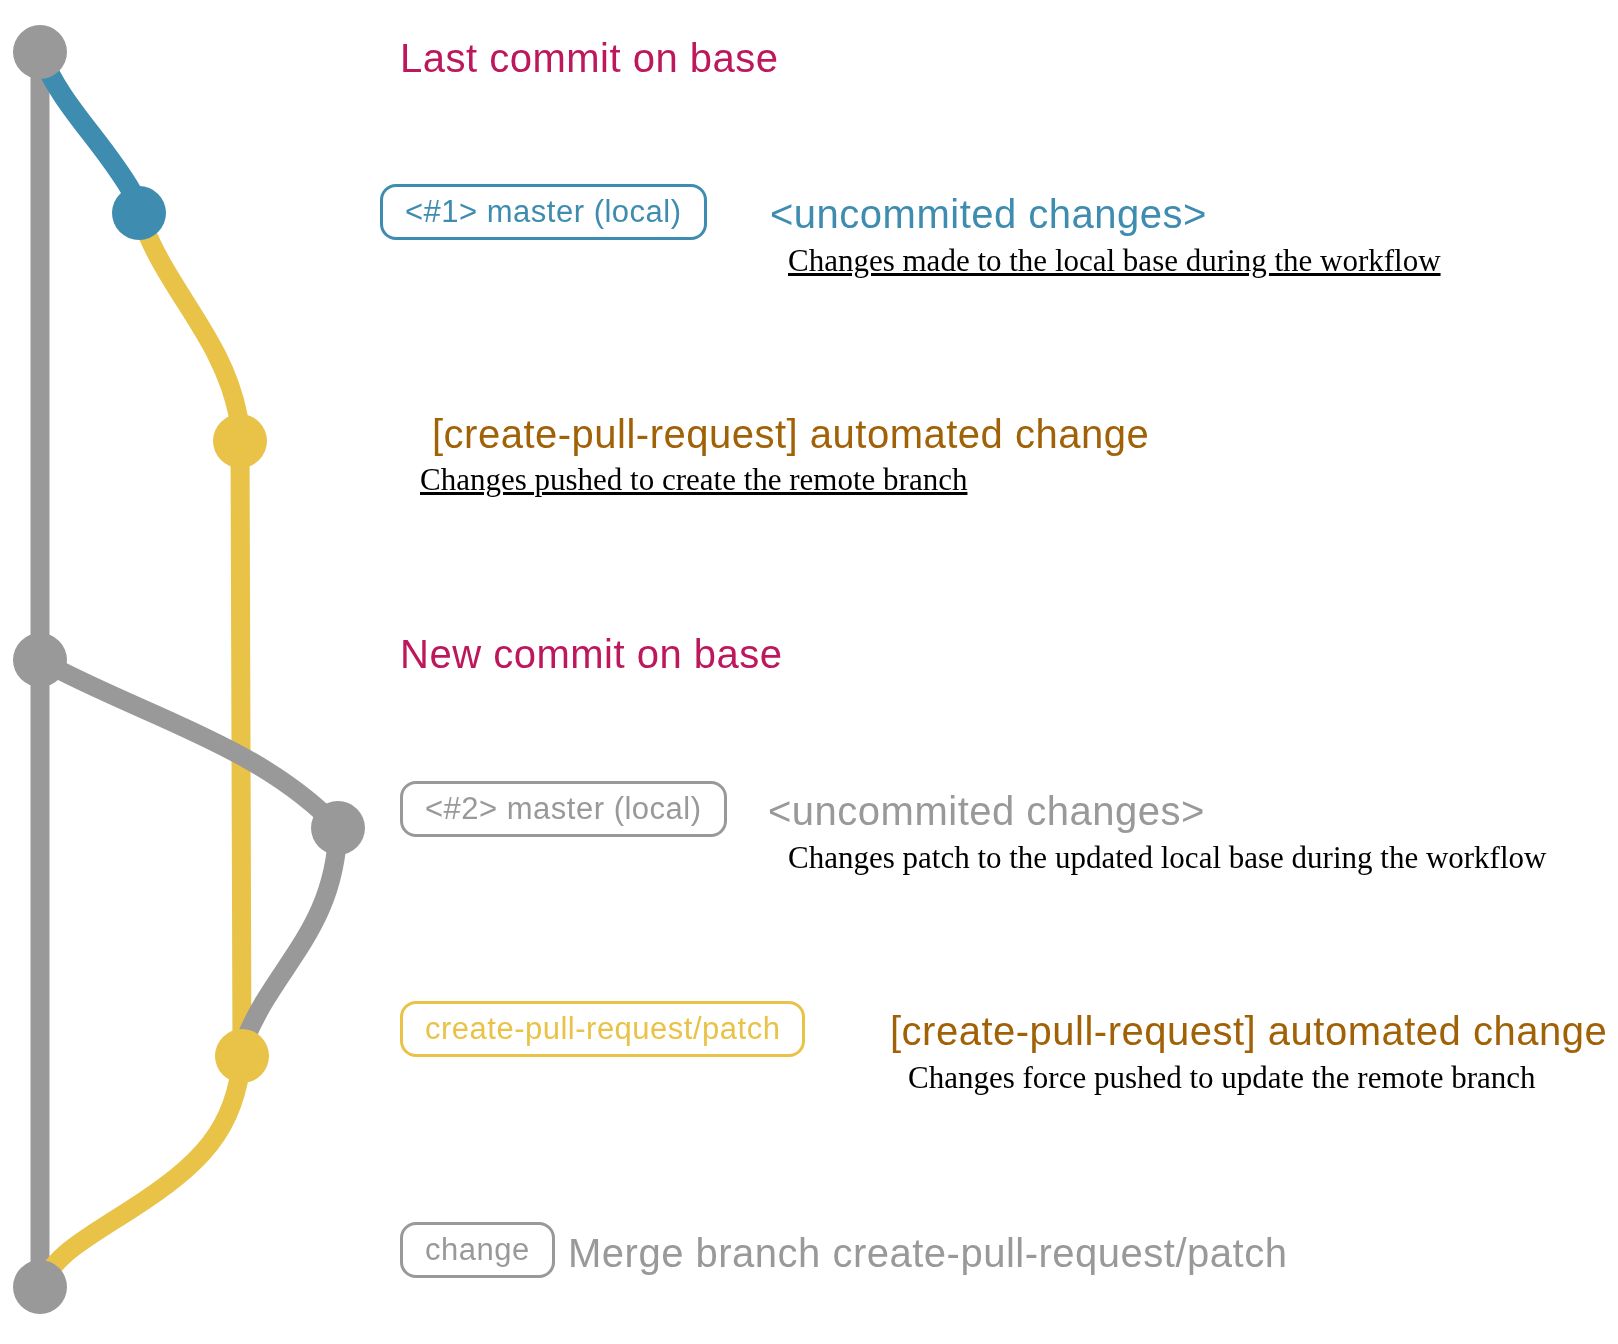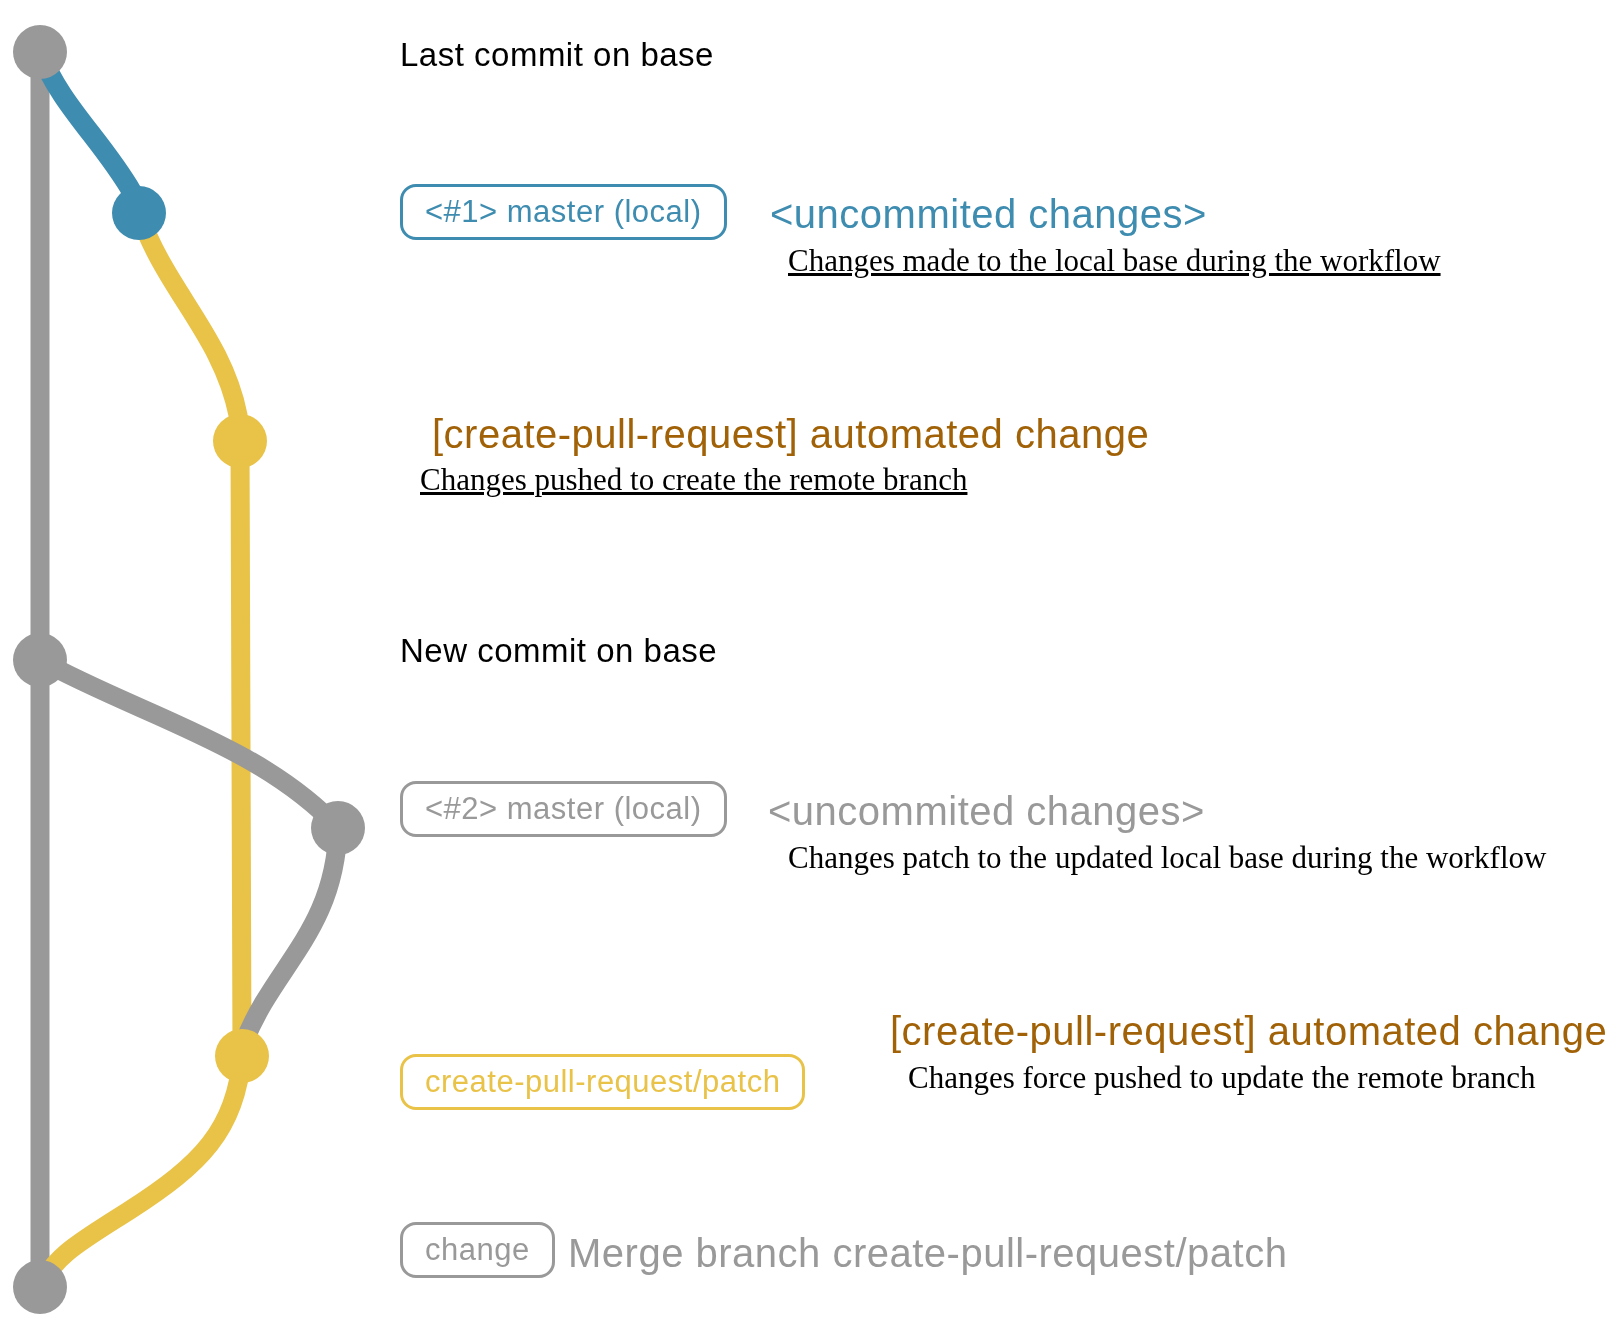--- a/index.html
+++ b/index.html
@@ -7,22 +7,22 @@
     position:relative;
     width:1618px;
     height:1344px;
     background:#ffffff;
     overflow:hidden;
     font-family:"Liberation Sans", sans-serif;
   }
   .graph-svg{position:absolute;left:0;top:0;}
   .abs{position:absolute;white-space:nowrap;}
   .gray-label{
-    color:#000000;
-    font-size:33px;
+    color:#be185d;
+    font-size:40px;
     letter-spacing:0.5px;
   }
   .badge{
     display:inline-block;
     border:3px solid;
     border-radius:16px;
     padding:7px 22px;
     font-size:31px;
     letter-spacing:0.5px;
     background:#ffffff;
@@ -65,38 +65,38 @@
     <circle cx="139" cy="213" r="27" fill="#3e8cb0"></circle>
     <circle cx="240" cy="441" r="27" fill="#e9c248"></circle>
     <circle cx="40" cy="660" r="27" fill="#999999"></circle>
     <circle cx="338" cy="828" r="27" fill="#999999"></circle>
     <circle cx="242" cy="1056" r="27" fill="#e9c248"></circle>
     <circle cx="40" cy="1287" r="27" fill="#999999"></circle>
   </svg>
 
   <div class="abs gray-label" style="left:400px;top:36px;">Last commit on base</div>
 
-  <div class="abs" style="left:400px;top:184px;text-decoration:underline;">
+  <div class="abs" style="left:380px;top:184px;text-decoration:underline;">
     <span class="badge blue">&lt;#1&gt; master (local)</span>
   </div>
   <div class="abs note blue" style="left:770px;top:192px;">&lt;uncommited changes&gt;</div>
   <div class="abs detail" style="left:788px;top:243px;text-decoration:underline;">Changes made to the local base during the workflow</div>
 
   <div class="abs note yellow" style="left:400px;top:412px;">[create-pull-request] automated change</div>
   <div class="abs detail" style="left:420px;top:462px;text-decoration:underline;">Changes pushed to create the remote branch</div>
 
   <div class="abs gray-label" style="left:400px;top:632px;">New commit on base</div>
 
   <div class="abs" style="left:400px;top:781px;">
     <span class="badge gray">&lt;#2&gt; master (local)</span>
   </div>
   <div class="abs note gray" style="left:768px;top:789px;">&lt;uncommited changes&gt;</div>
   <div class="abs detail" style="left:788px;top:840px;">Changes patch to the updated local base during the workflow</div>
 
-  <div class="abs" style="left:400px;top:1054px;text-align:center;">
+  <div class="abs" style="left:400px;top:1001px;text-align:center;">
     <span class="badge yellow">create-pull-request/patch</span>
   </div>
   <div class="abs note yellow" style="left:858px;top:1009px;">[create-pull-request] automated change</div>
   <div class="abs detail" style="left:908px;top:1060px;">Changes force pushed to update the remote branch</div>
 
   <div class="abs" style="left:400px;top:1222px;">
     <span class="badge gray">change</span>
   </div>
   <div class="abs note gray" style="left:568px;top:1231px;">Merge branch create-pull-request/patch</div>
 

